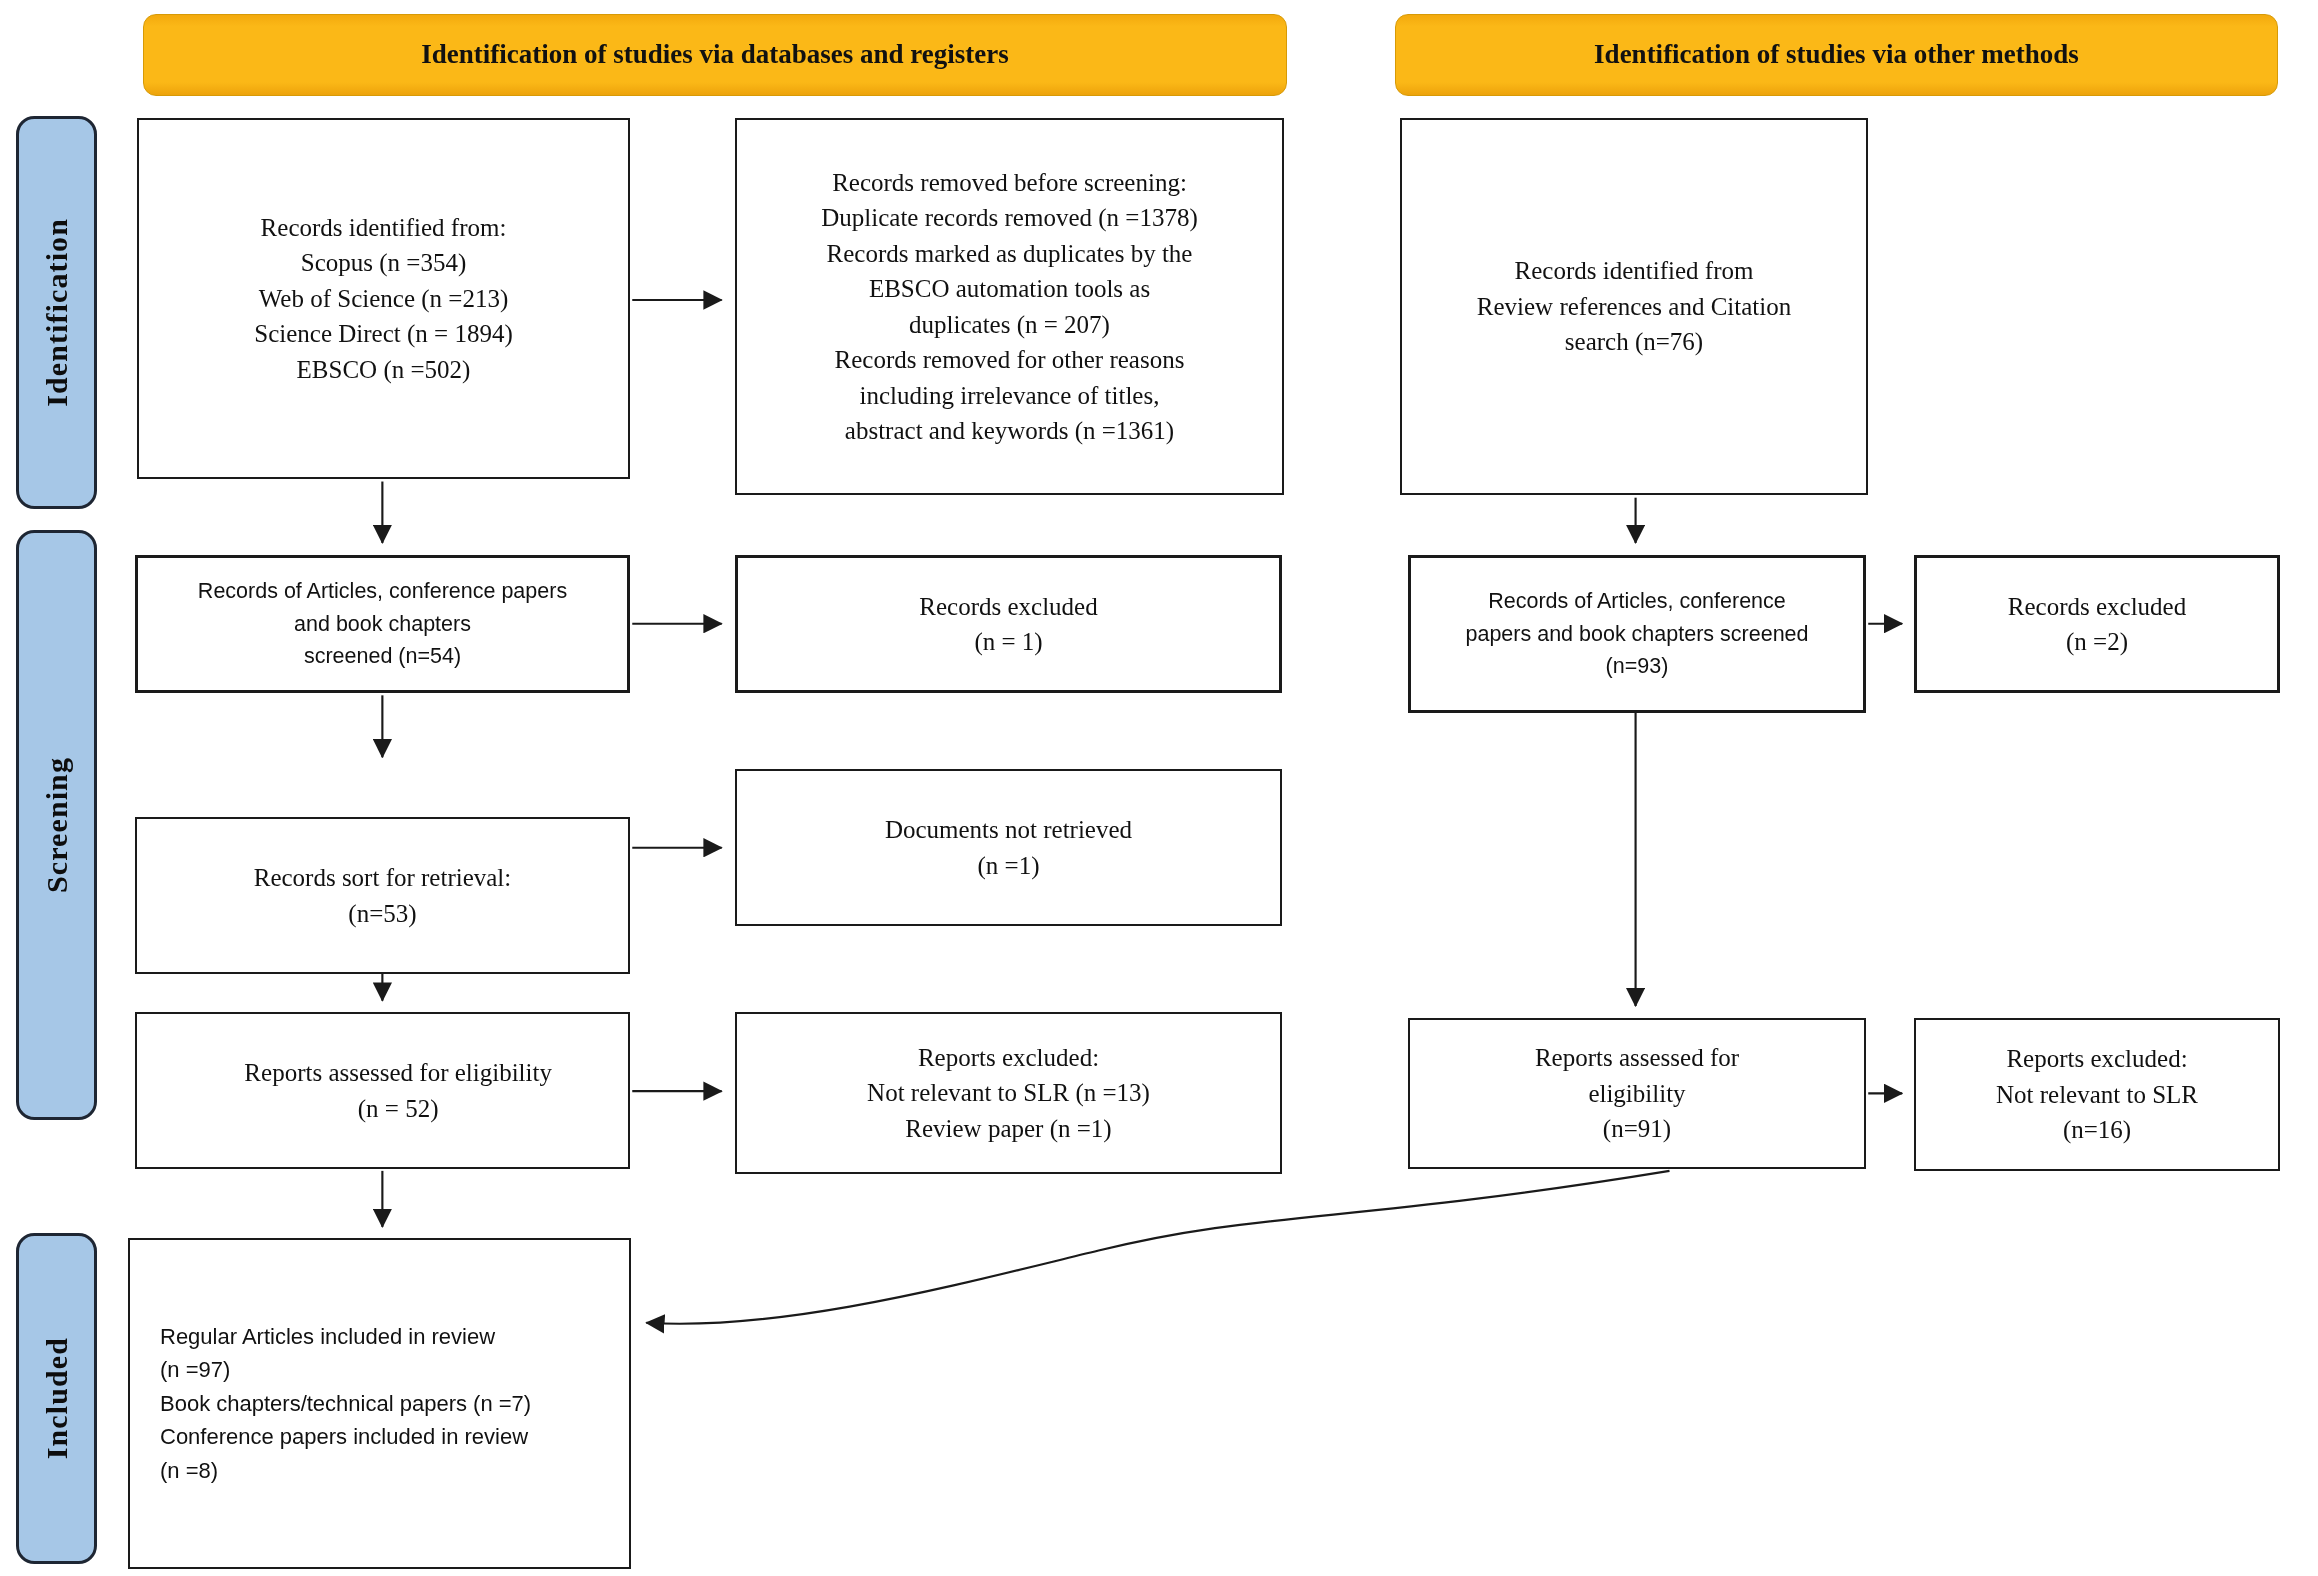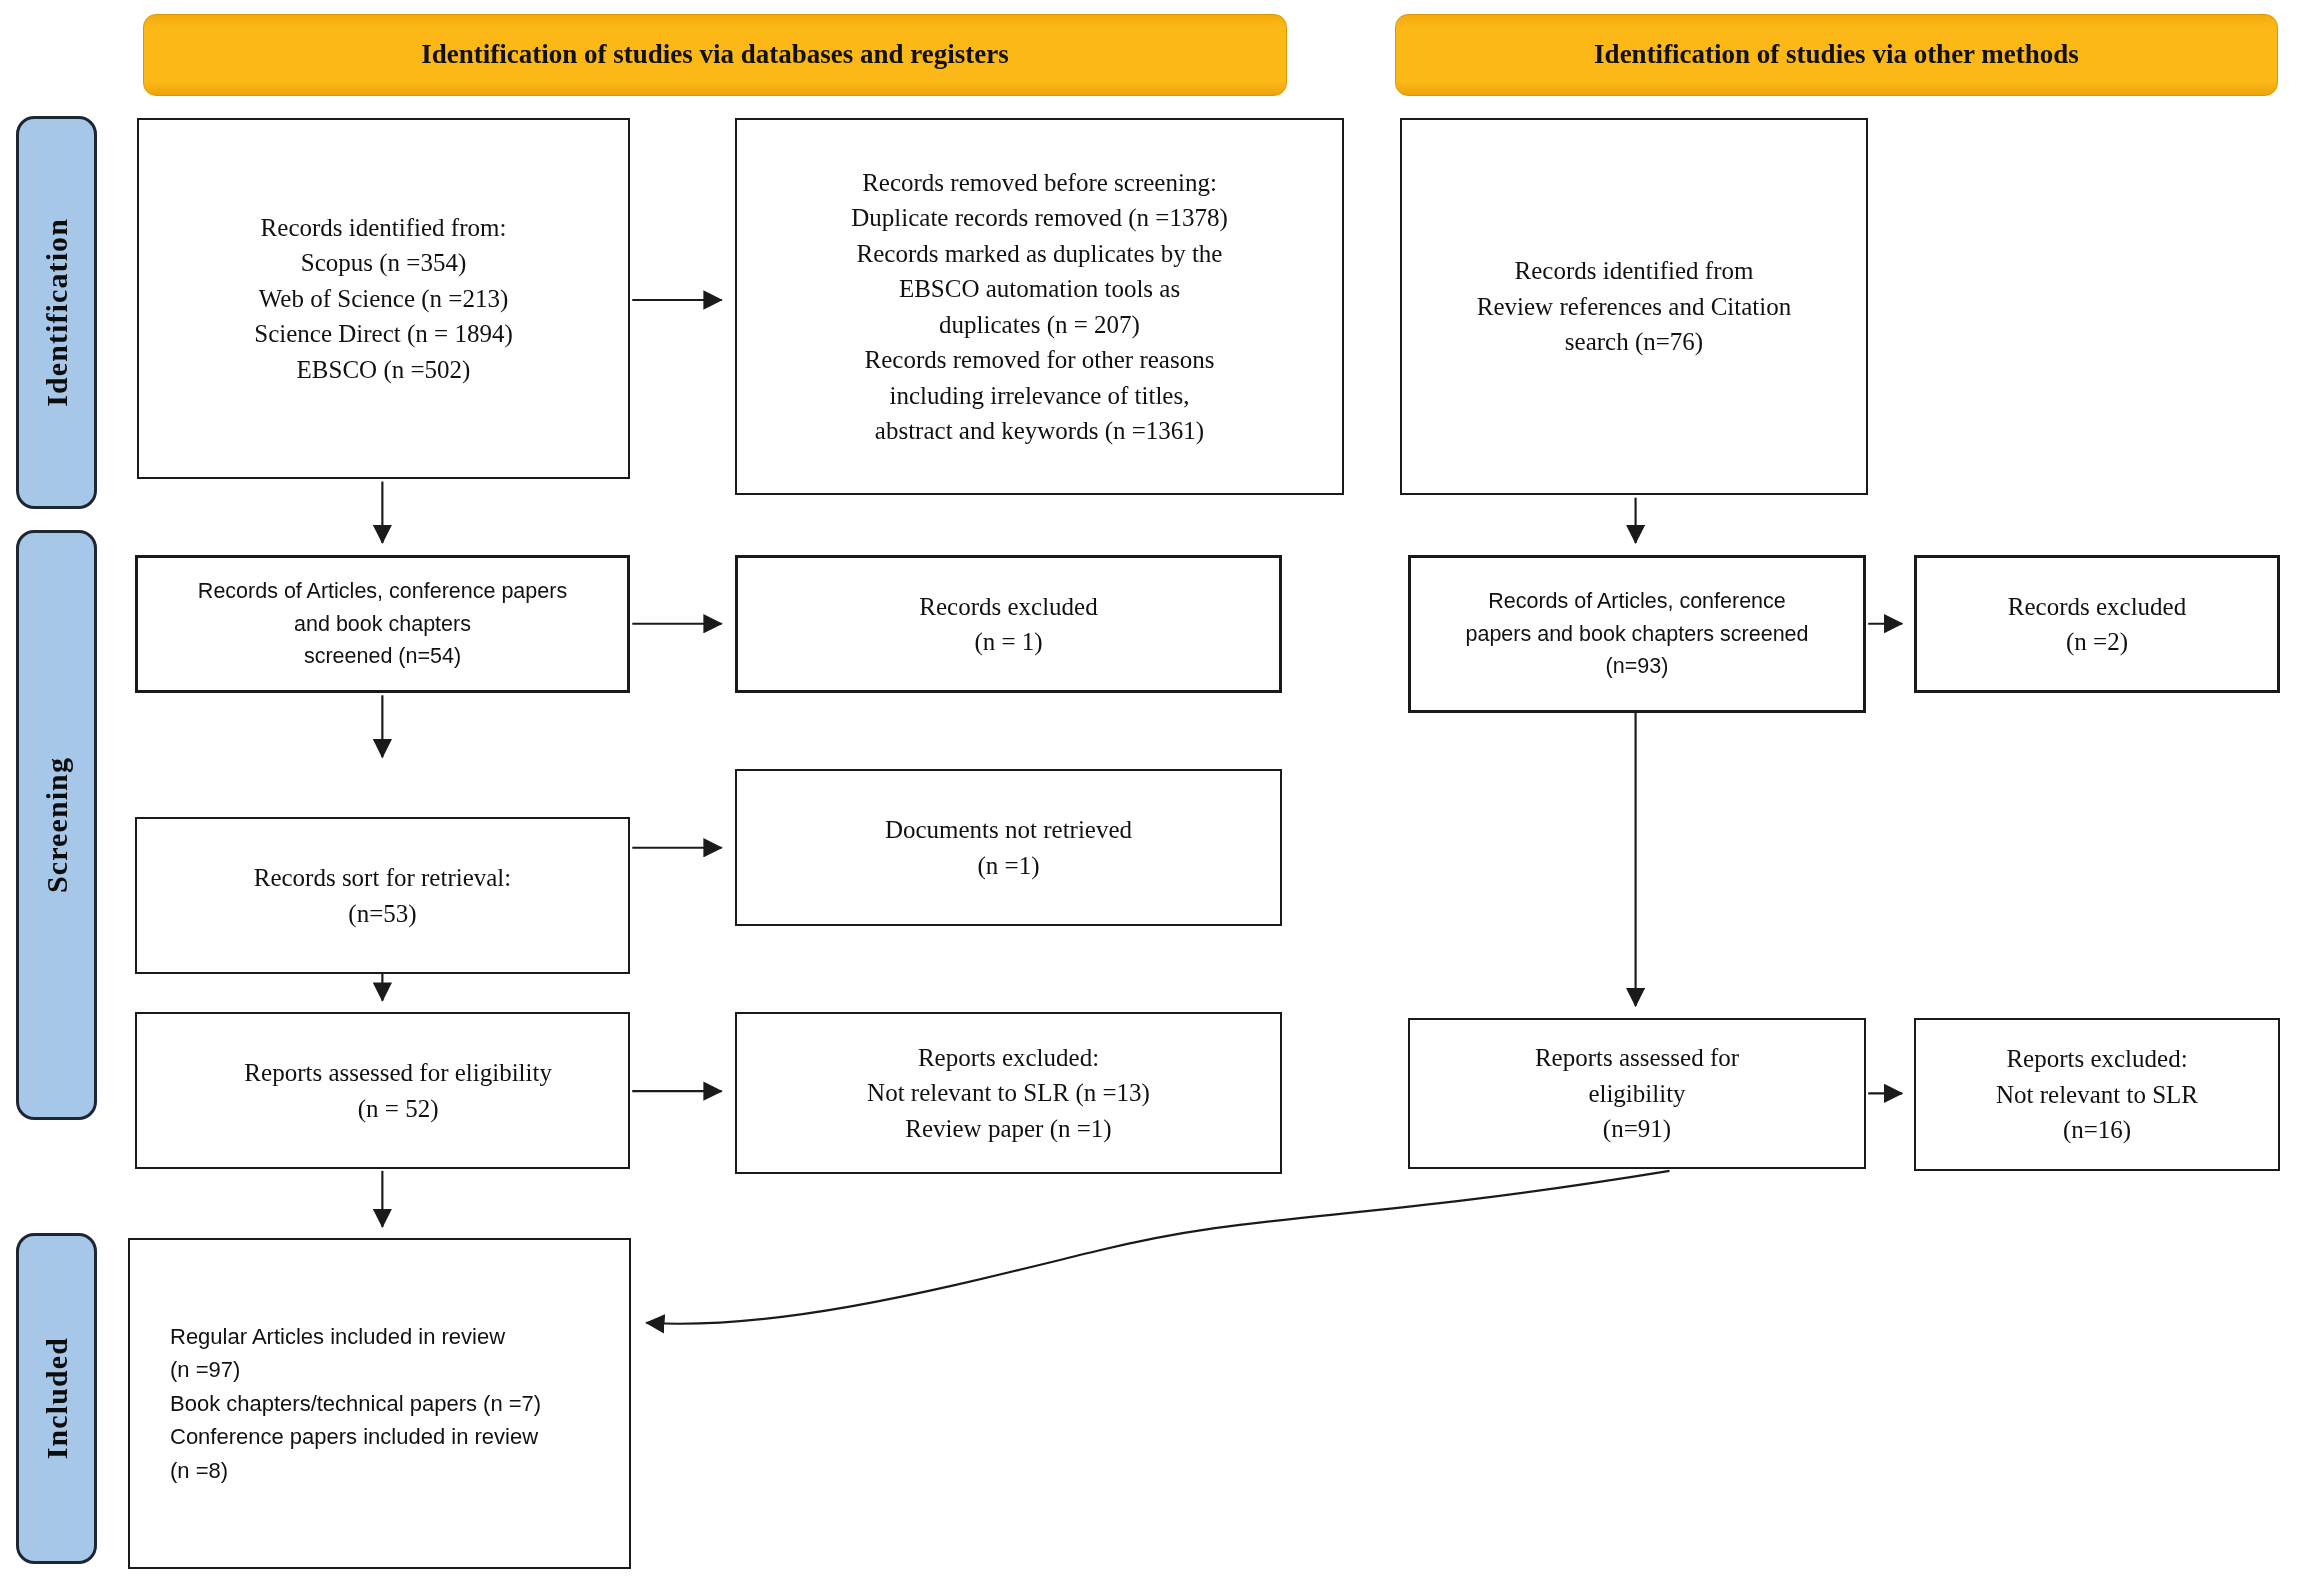--- a/index.html
+++ b/index.html
@@ -77,21 +77,21 @@
   }
   .bx.thick { border-width: 3.2px; }
   .bx.sans {
     font-family: "Liberation Sans", sans-serif;
     font-size: 21.5px;
     line-height: 1.52;
   }
   .bx.leftalign {
     justify-content: flex-start;
     text-align: left;
-    padding-left: 40px;
+    padding-left: 30px;
     padding-right: 24px;
     font-size: 22px;
   }
   .arrow-line { stroke: var(--arrow-color); stroke-width: 4; fill: none; }
 </style>
 </head>
 <body>
 
 <div id="canvas">
 
@@ -132,21 +132,21 @@
   <div class="side" style="top:1233px; height:331px;">
     <span>Included</span>
   </div>
 
   <div class="bx" style="left:137px; top:118px; width:493px; height:361px;">Records identified from:
 Scopus (n =354)
 Web of Science (n =213)
 Science Direct (n = 1894)
 EBSCO (n =502)</div>
 
-  <div class="bx" style="left:735px; top:118px; width:609px; height:377px;">Records removed before screening:
+  <div class="bx" style="left:735px; top:118px; width:549px; height:377px;">Records removed before screening:
 Duplicate records removed (n =1378)
 Records marked as duplicates by the
 EBSCO automation tools as
 duplicates (n = 207)
 Records removed for other reasons
 including irrelevance of titles,
 abstract and keywords (n =1361)</div>
 
   <div class="bx" style="left:1400px; top:118px; width:468px; height:377px;">Records identified from
 Review references and Citation

